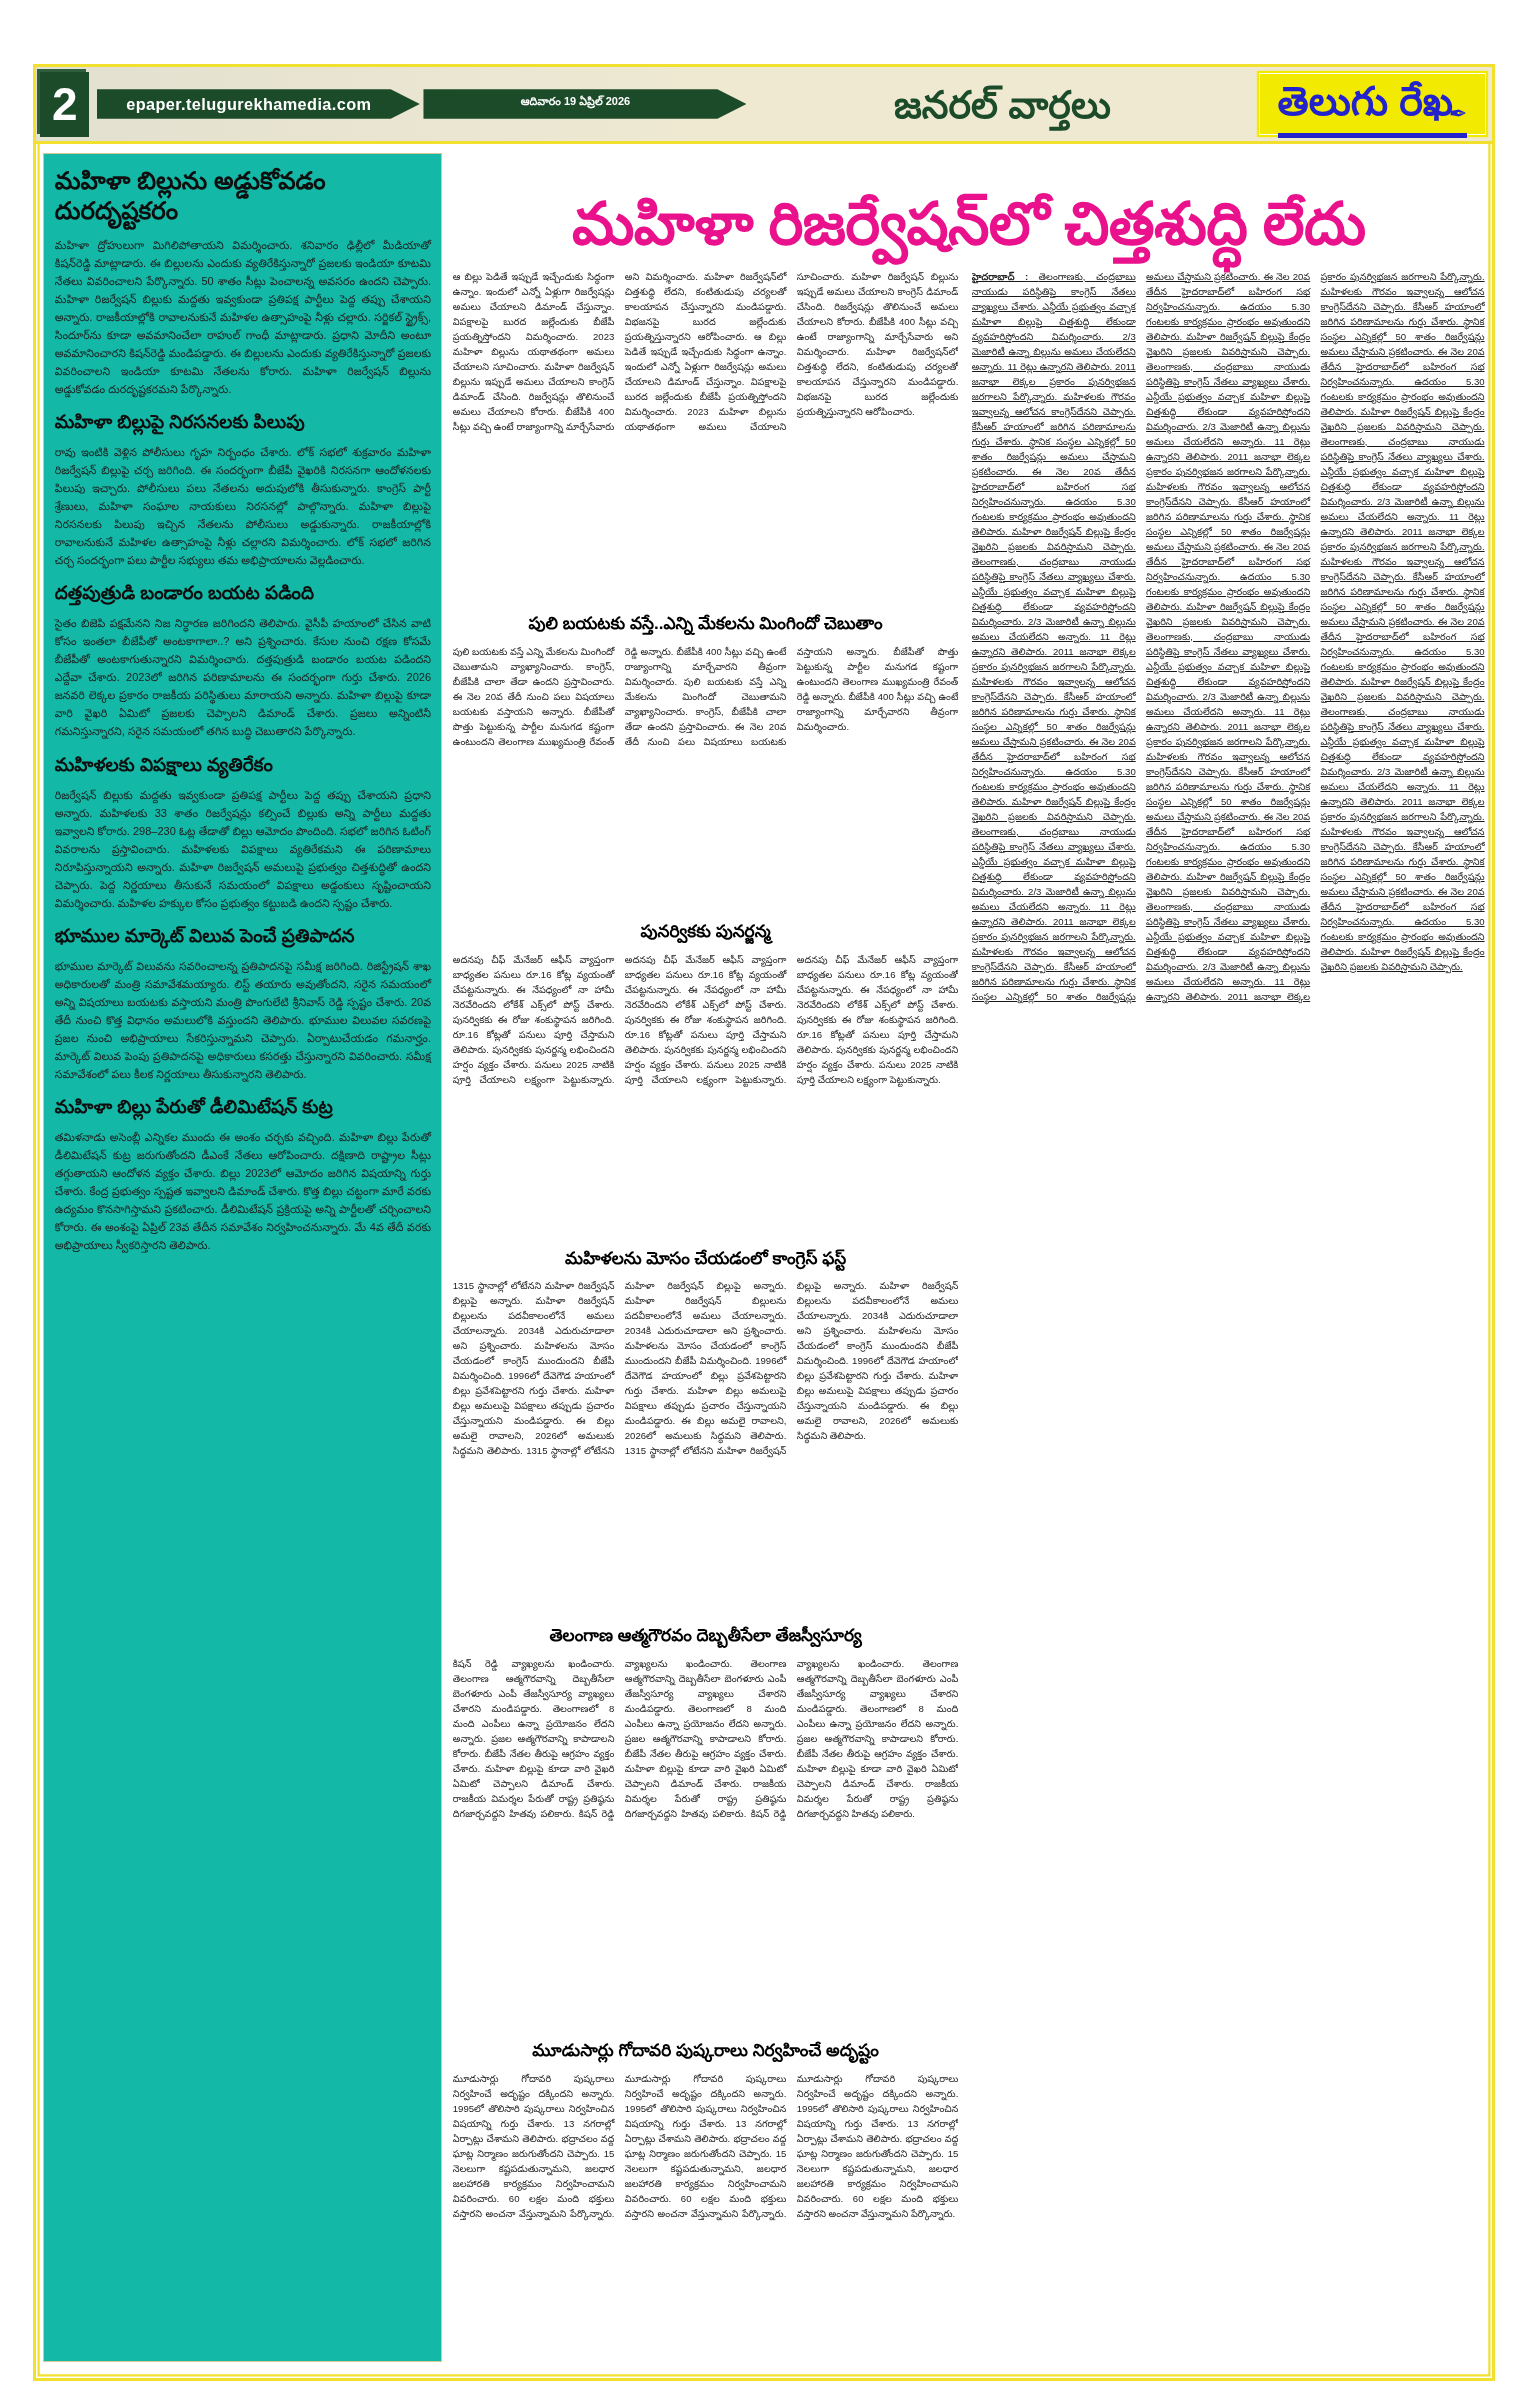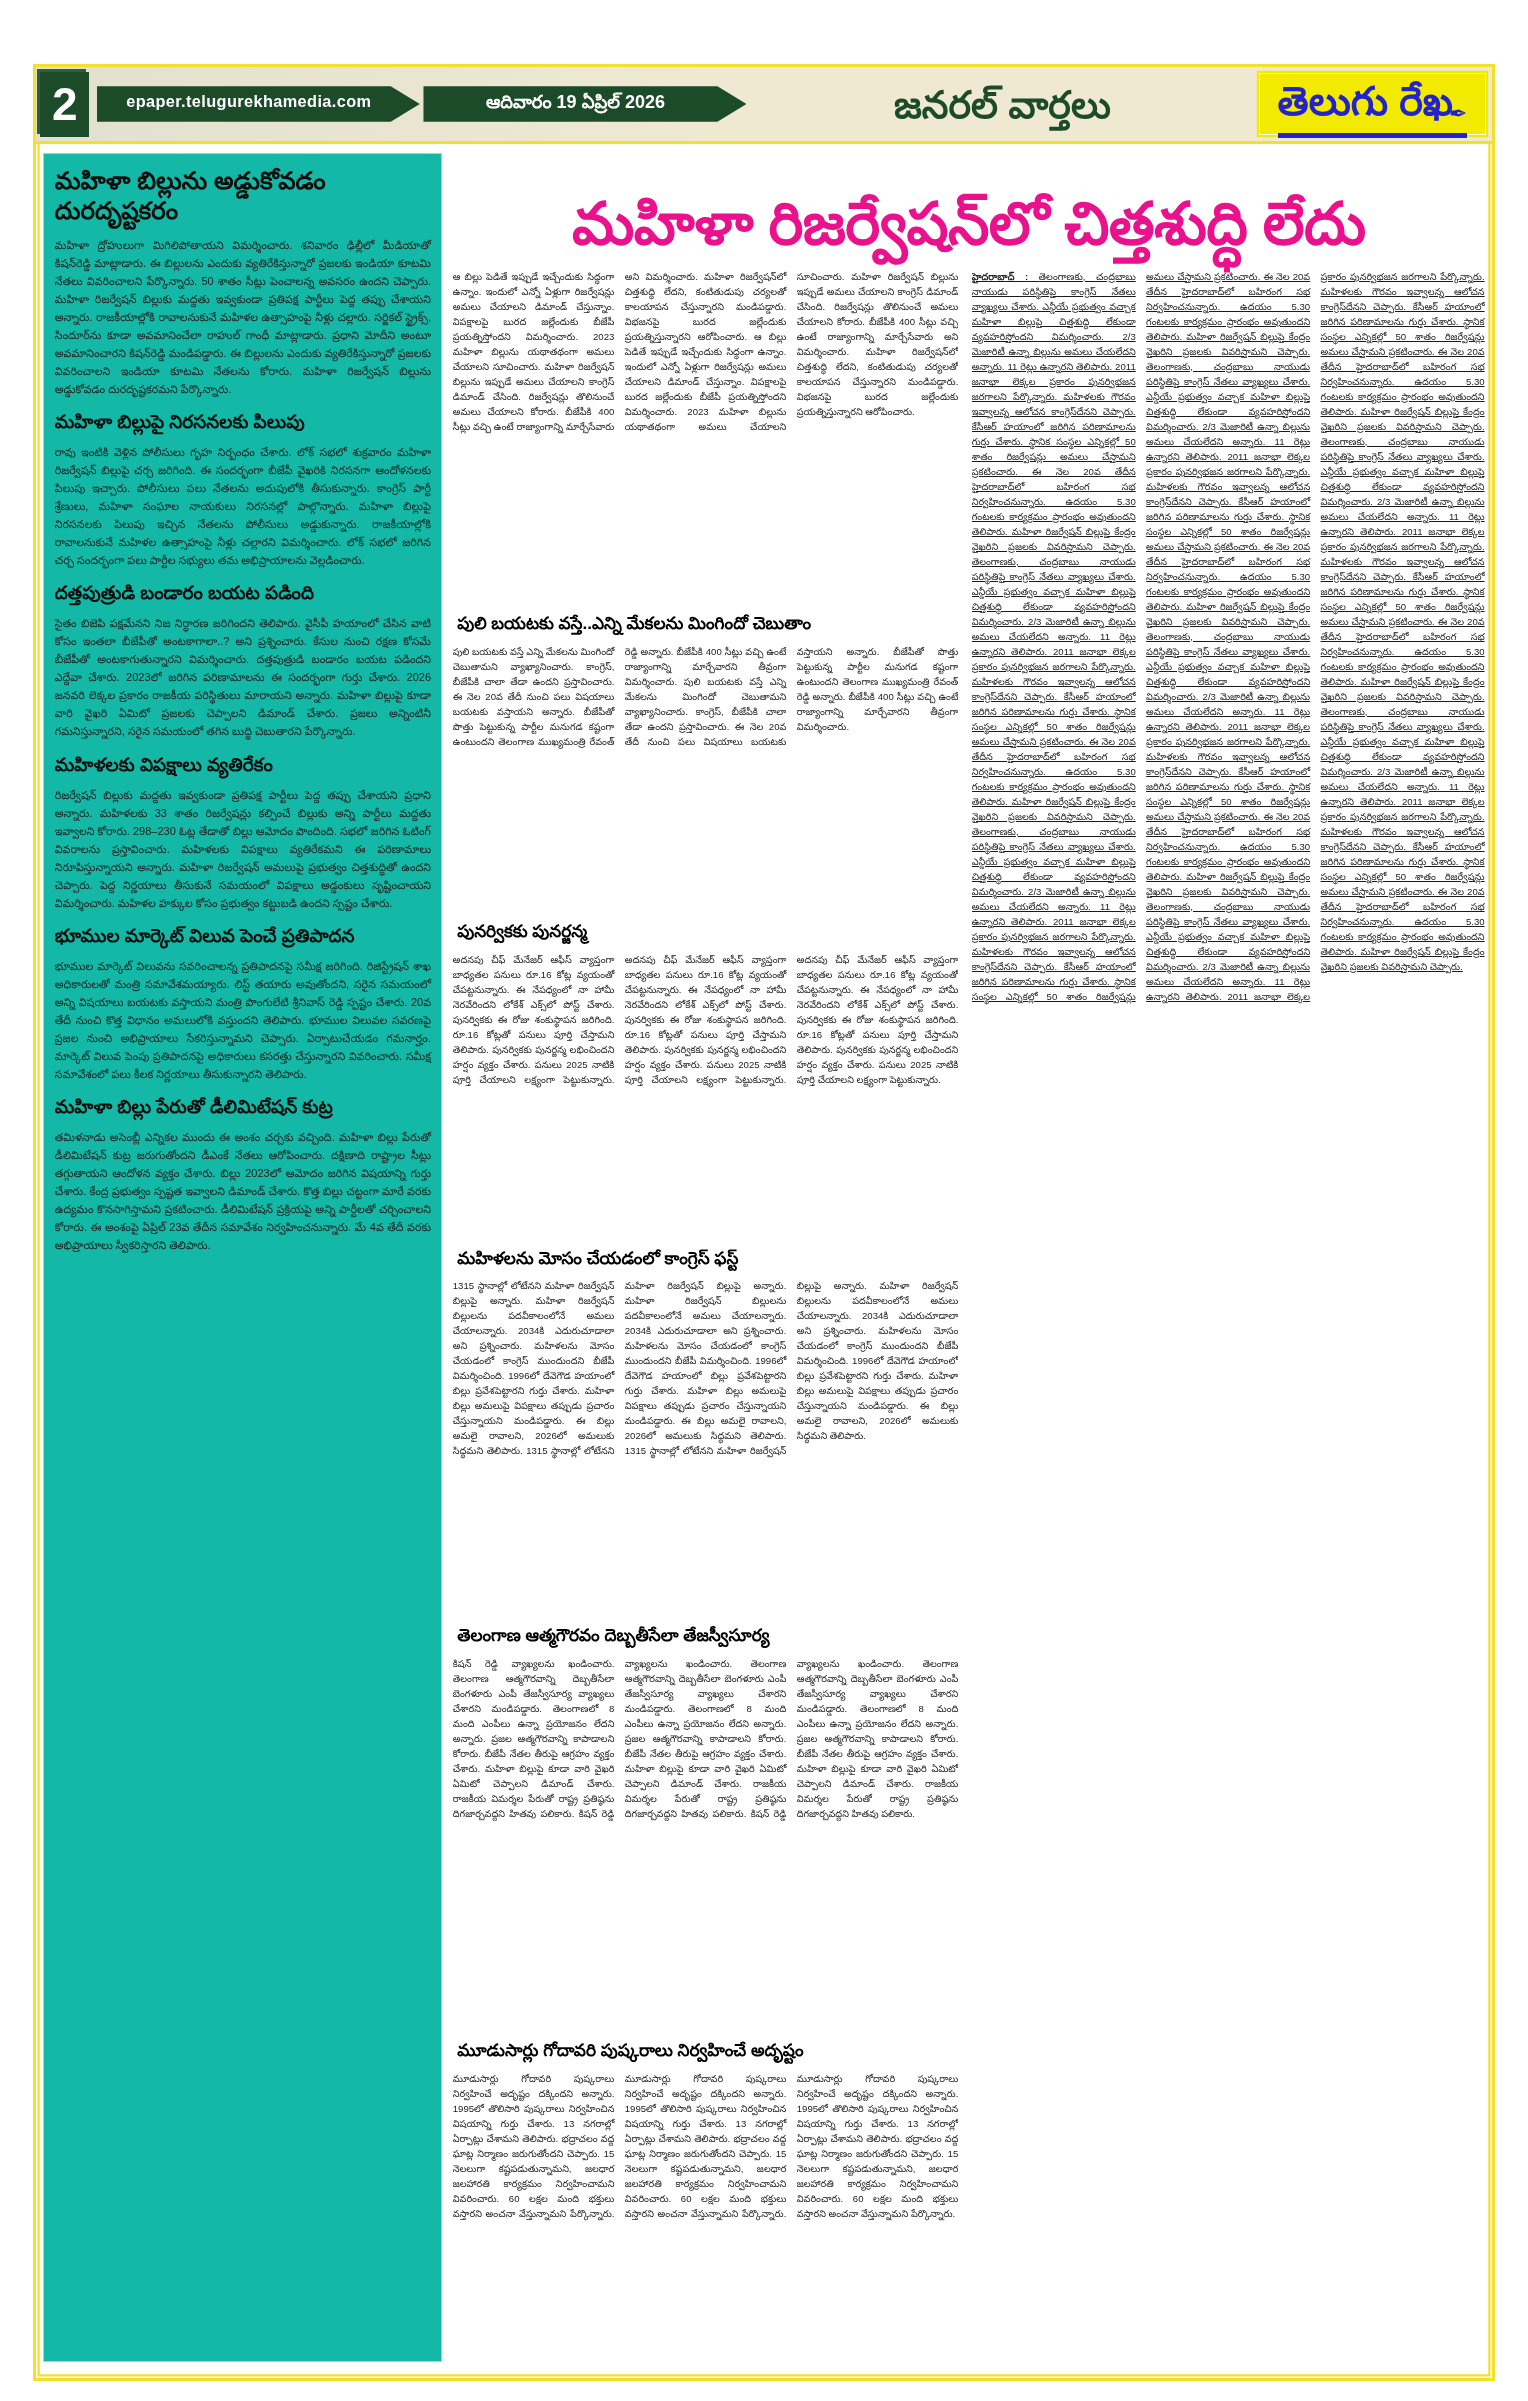--- a/index.html
+++ b/index.html
@@ -14,21 +14,21 @@
             background:linear-gradient(90deg,#e2e0d0 0%,#efe9d2 45%,#efe9d2 100%);
             border-bottom:3px solid #f1e02e;padding:3px 4.4px;box-sizing:border-box;}
   .pageno{width:49px;height:65px;background:#1c4b2a;color:#fff;font-size:46px;font-weight:bold;
           display:flex;align-items:center;justify-content:center;flex:0 0 auto;
           box-shadow:-3px -3px 0 0 #2e5e3c;}
   .ribbons{display:flex;flex-direction:row;gap:3.7px;flex:0 0 auto;}
   .ribbon{background:#1c4b2a;color:#ffffff;font-weight:bold;text-align:center;
           padding:5.2px 38px 5.2px 19px;min-width:266px;
           clip-path:polygon(0 0,91% 0,100% 50%,91% 100%,0 100%);}
   .ribbon.url{font-size:16.3px;letter-spacing:0.4px;}
-  .ribbon.date{font-size:18px;}
+  .ribbon.date{font-size:11px;}
   .masthead-center{flex:1;text-align:center;}
   .section-title{display:inline-block;color:#1c4b2a;font-size:38px;font-weight:bold;margin-top:12px;}
   .brand{flex:0 0 auto;background:#f2ea00;border:1.5px solid #ffffff;box-shadow:0 0 0 2.2px #f2ea00;
          padding:6px 18px 9px 18px;margin-right:1.5px;}
   .brand-inner{color:#2323cd;font-size:40px;font-weight:bold;border-bottom:5.2px solid #2323cd;
                padding-bottom:10px;line-height:1.05;white-space:nowrap;}
   .nib{font-size:22px;color:#2323cd;vertical-align:-6px;margin-left:-4.4px;}
   
   .content{display:flex;gap:10.4px;padding:9px 7.4px;box-sizing:border-box;}
   .left-box{flex:0 0 399px;background:#14b8a6;border:0.7px solid #d6c794;padding:10.4px 10.4px;
@@ -38,21 +38,21 @@
   .left-box p{font-size:11px;line-height:18px;text-align:justify;margin:0;color:#1d1d1d;}
   .right-region{flex:1;display:flex;flex-direction:column;min-width:0;margin-top:40px;}
   .main-headline{font-size:59px;font-weight:800;color:#e9118c;text-align:center;line-height:1.08;
                  margin:0 0 12px 0;letter-spacing:-0.7px;}
   .cols-row{display:flex;gap:13.3px;height:2098px;overflow:hidden;}
   .sub-left{flex:0 0 49%;display:flex;flex-direction:column;min-width:0;}
   .sub-right{flex:1;min-width:0;text-decoration:underline;}
   .cols3{column-count:3;column-gap:10.4px;font-size:9.6px;line-height:15px;text-align:justify;
          overflow:hidden;color:#222;}
   .lead-cols{height:347px;}
-  .block h3{font-size:17px;text-align:left;margin:12px 4.4px 6.7px 4.4px;color:#000;}
+  .block h3{font-size:17px;text-align:center;margin:12px 4.4px 6.7px 4.4px;color:#000;}
   .bh1{height:266px;} .bh2{height:285px;} .bh3{height:336px;} .bh4{height:373px;} .bh5{height:296px;}
   .right-cols{height:2098px;}
   .dateline{font-weight:bold;}
 </style>
 </head>
 <body>
 
 <div class="page">
   <div class="frame">
 

